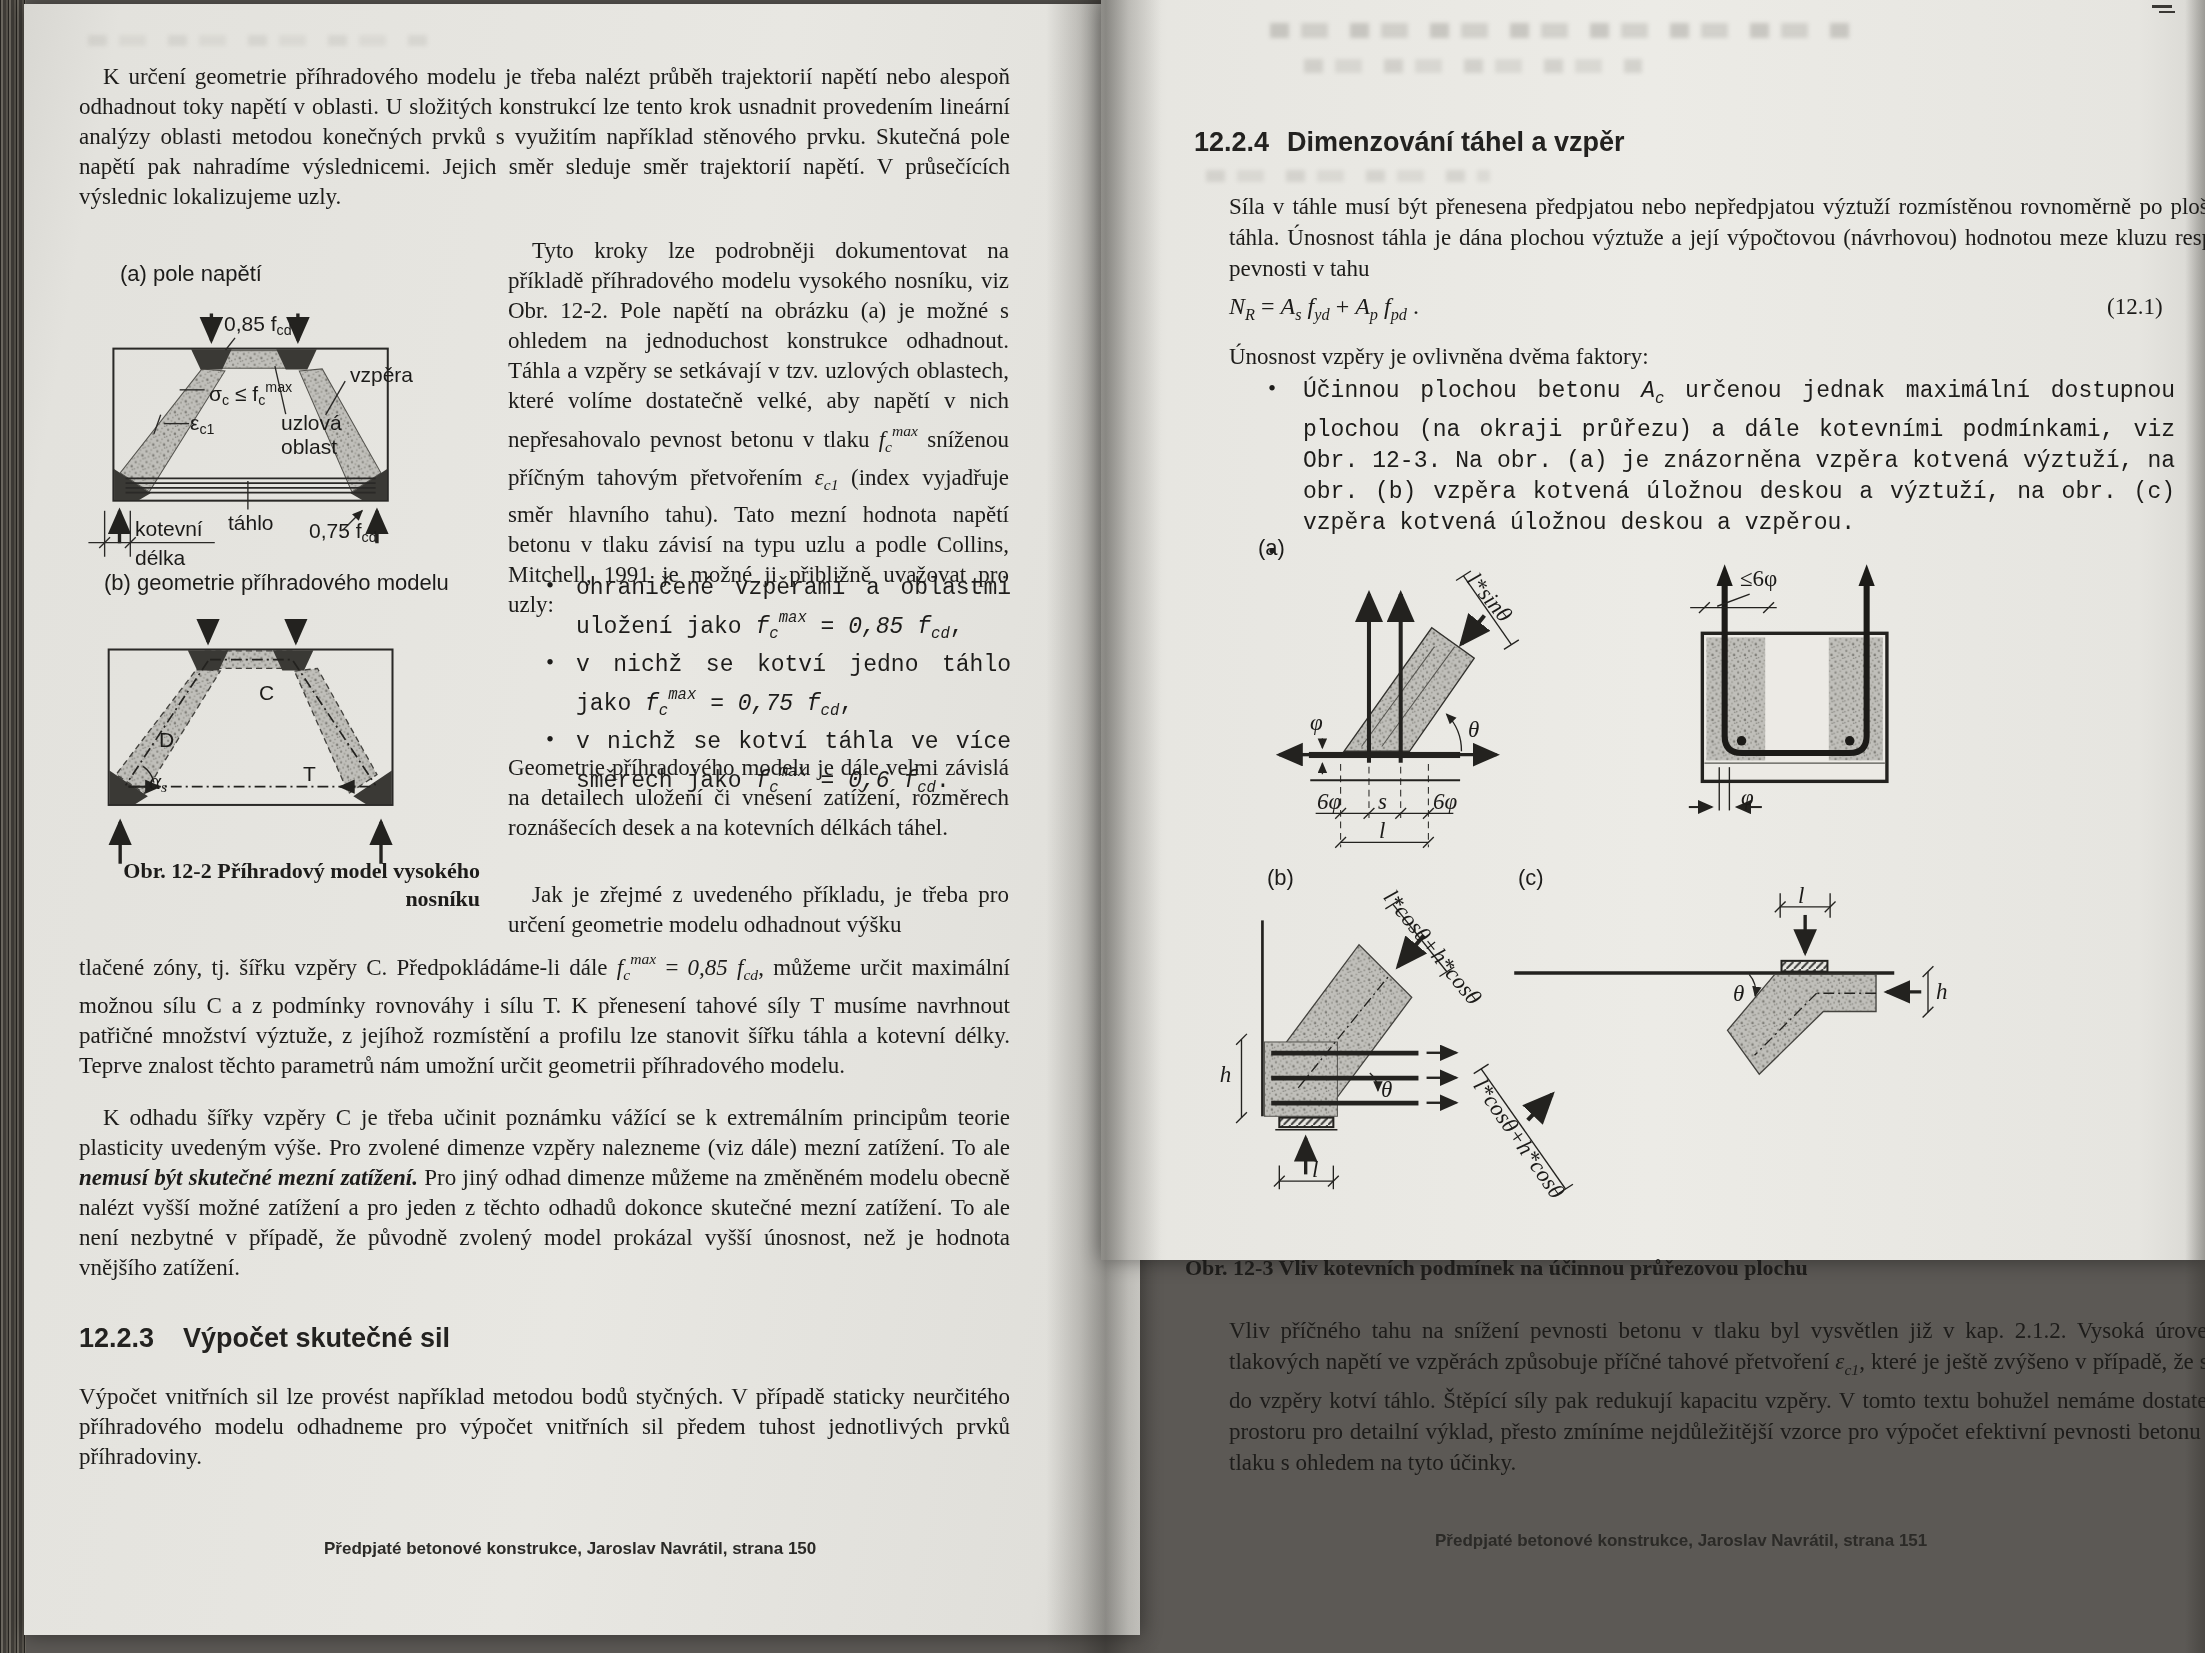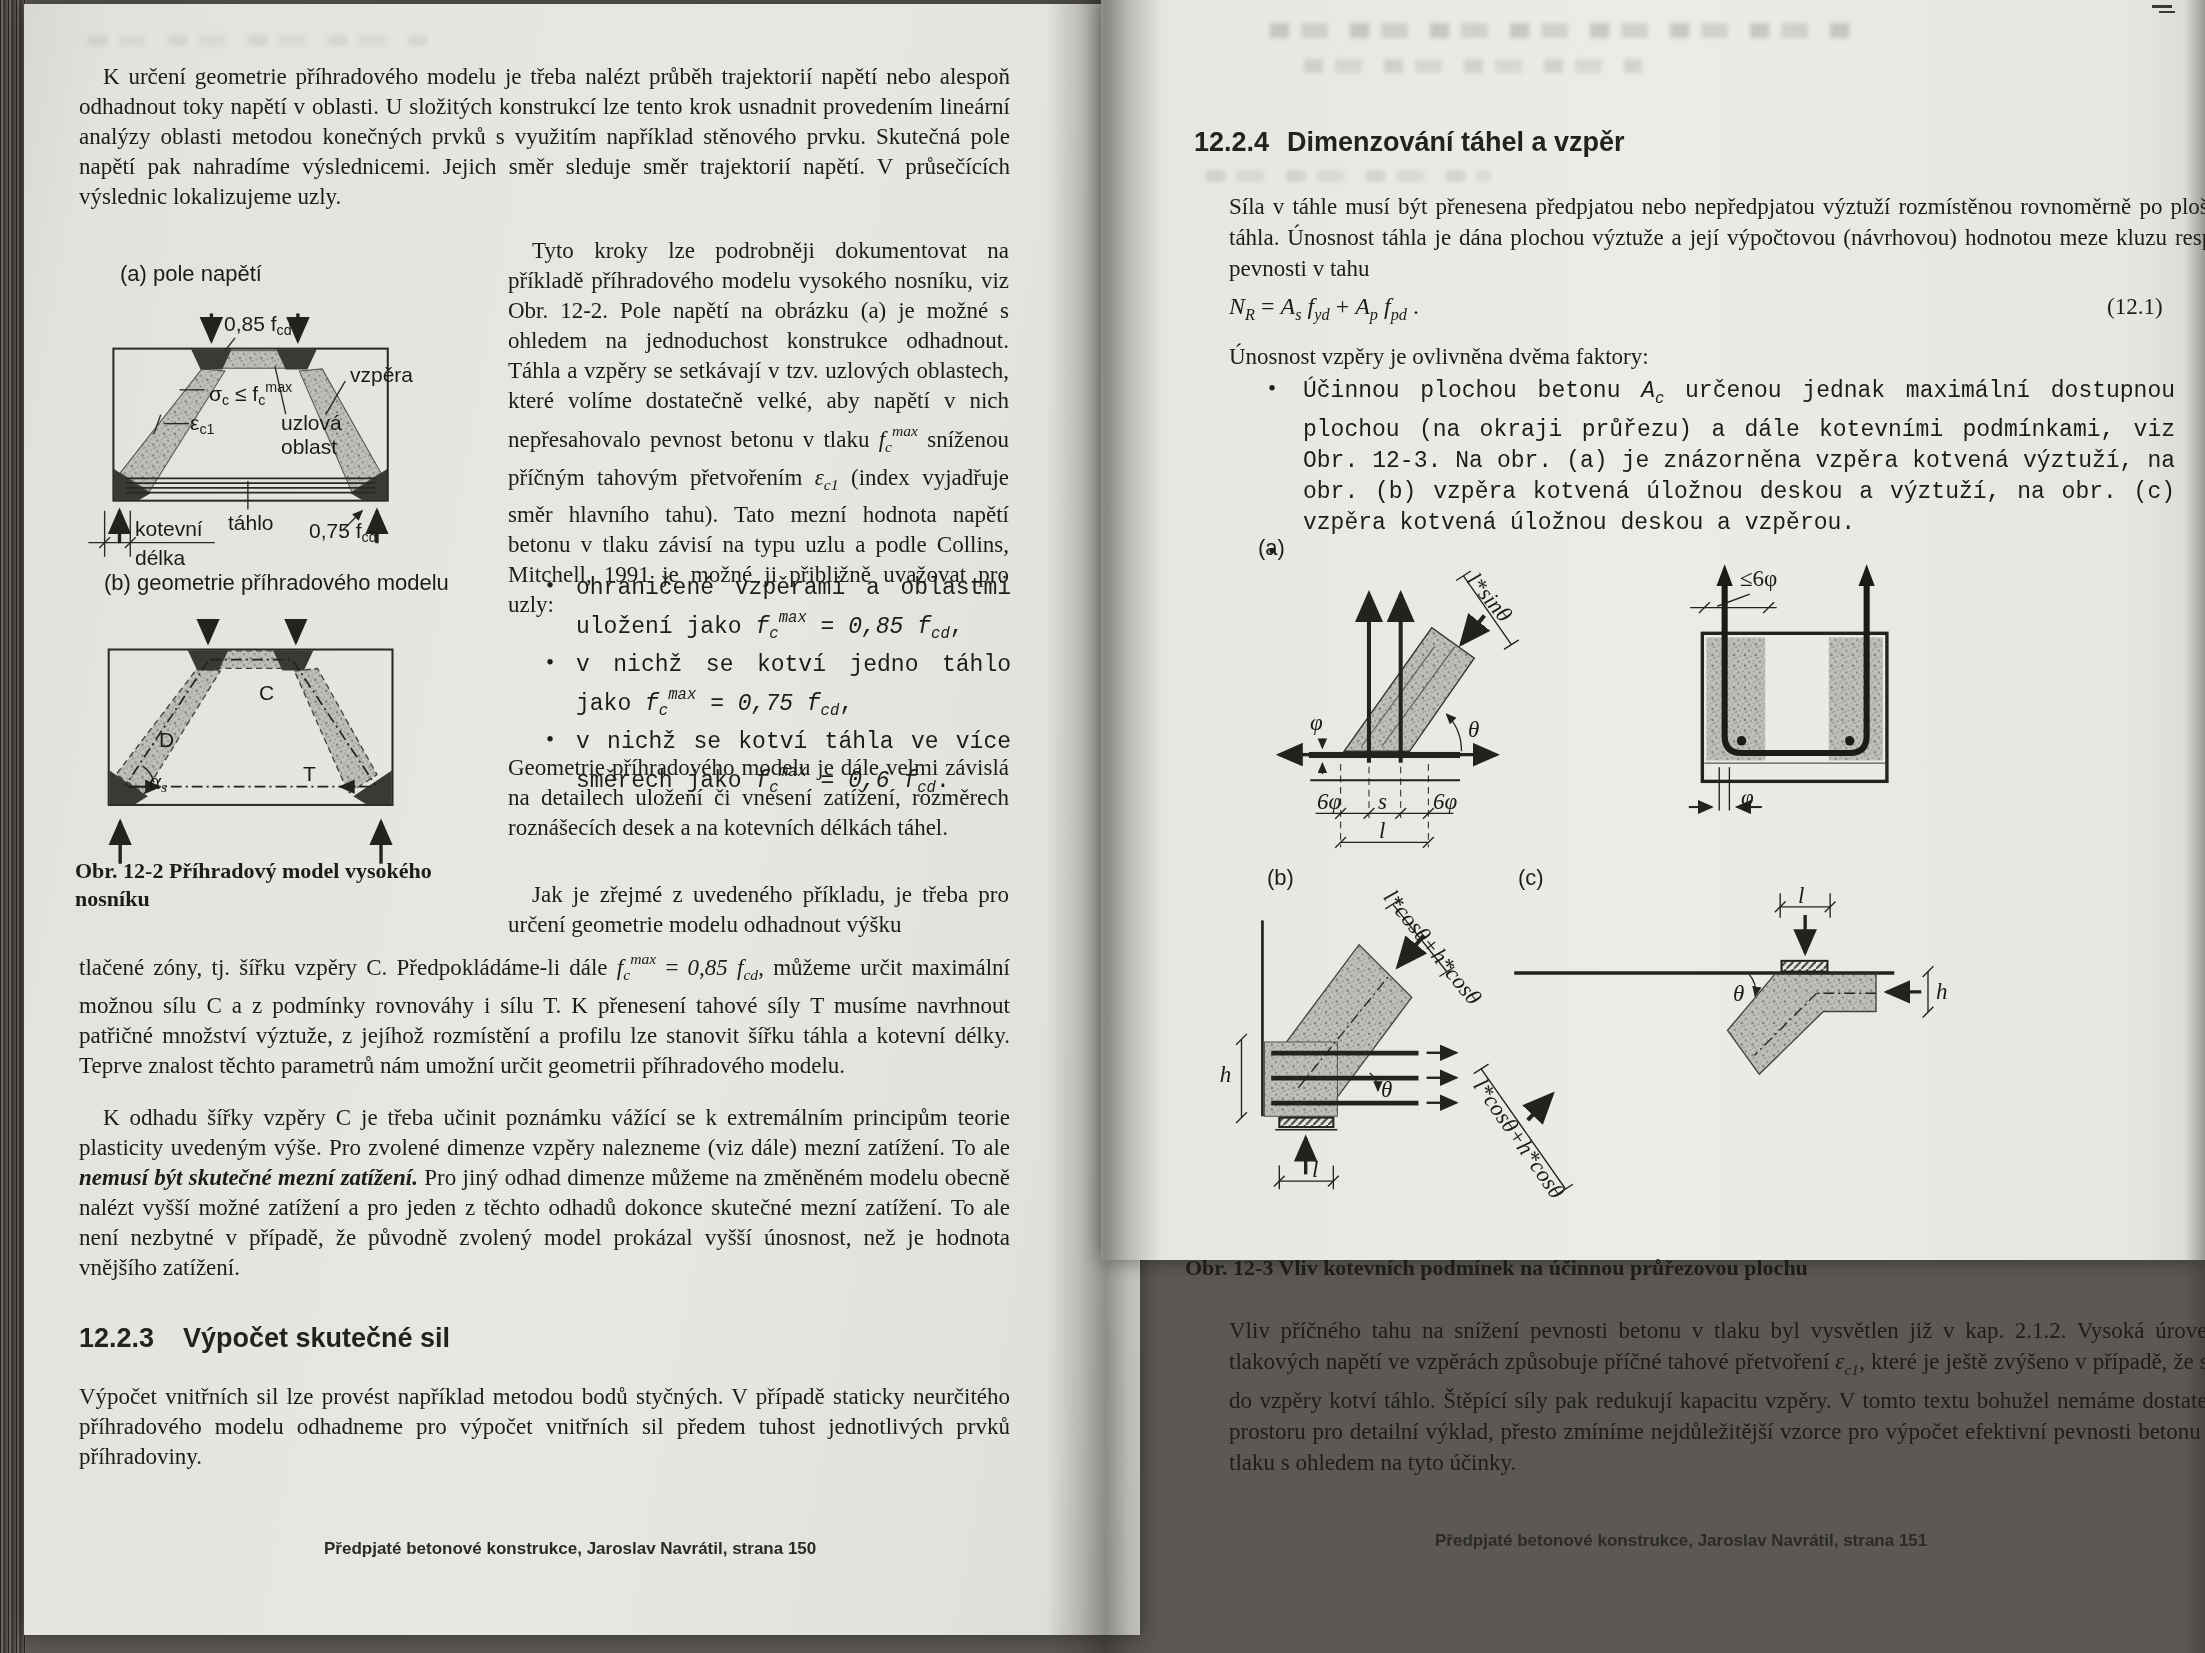--- a/index.html
+++ b/index.html
@@ -152,21 +152,21 @@
         <line x1="92" y1="362" x2="92" y2="300" marker-end="url(#ah)"></line>
         <line x1="478" y1="362" x2="478" y2="300" marker-end="url(#ah)"></line>
       </g>
     </svg>
     <div class="flabel" style="left:201px;top:62px">C</div>
     <div class="flabel" style="left:101px;top:109px">D</div>
     <div class="flabel" style="left:245px;top:143px">T</div>
     <div class="fser" style="left:91px;top:150px">α<sub>s</sub></div>
   </div>
 
-  <div class="caption" style="left:51px;top:853px;width:405px;text-align:left">Obr. 12-2 Příhradový model vysokého nosníku</div>
+  <div class="caption" style="left:51px;top:853px;width:405px;text-align:right">Obr. 12-2 Příhradový model vysokého nosníku</div>
 
   <div class="txt" style="left:484px;top:232px;width:501px;text-indent:24px">Tyto kroky lze podrobněji dokumentovat na příkladě příhradového modelu vysokého nosníku, viz Obr. 12-2. Pole napětí na obrázku (a) je možné s ohledem na jednoduchost konstrukce odhadnout. Táhla a vzpěry se setkávají v tzv. uzlových oblastech, které volíme dostatečně velké, aby napětí v nich nepřesahovalo pevnost betonu v tlaku <i>f<sub>c</sub><sup>max</sup></i> sníženou příčným tahovým přetvořením <i>ε<sub>c1</sub></i> (index vyjadřuje směr hlavního tahu). Tato mezní hodnota napětí betonu v tlaku závisí na typu uzlu a podle Collins, Mitchell, 1991 je možné ji přibližně uvažovat pro uzly:</div>
   <div class="bullets" style="left:484px;top:569px;width:503px">
     <div class="brow">
       <span class="bdot" style="padding-left:38px">•</span>
       <div class="btxt">ohraničené vzpěrami a oblastmi uložení jako <i>f<sub>c</sub><sup>max</sup> = 0,85 f<sub>cd</sub></i>,</div>
     </div>
     <div class="brow">
       <span class="bdot" style="padding-left:38px">•</span>
       <div class="btxt">v nichž se kotví jedno táhlo jako <i>f<sub>c</sub><sup>max</sup></i> = <i>0,75 f<sub>cd</sub></i>,</div>

